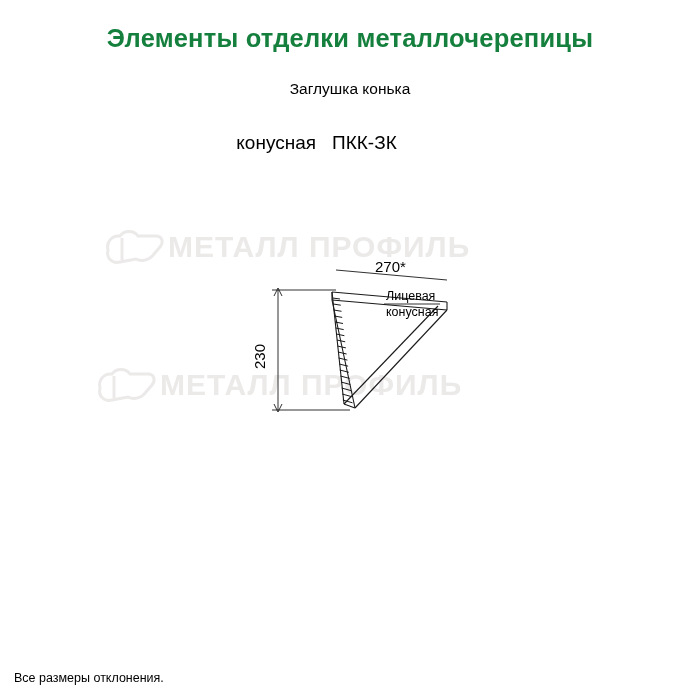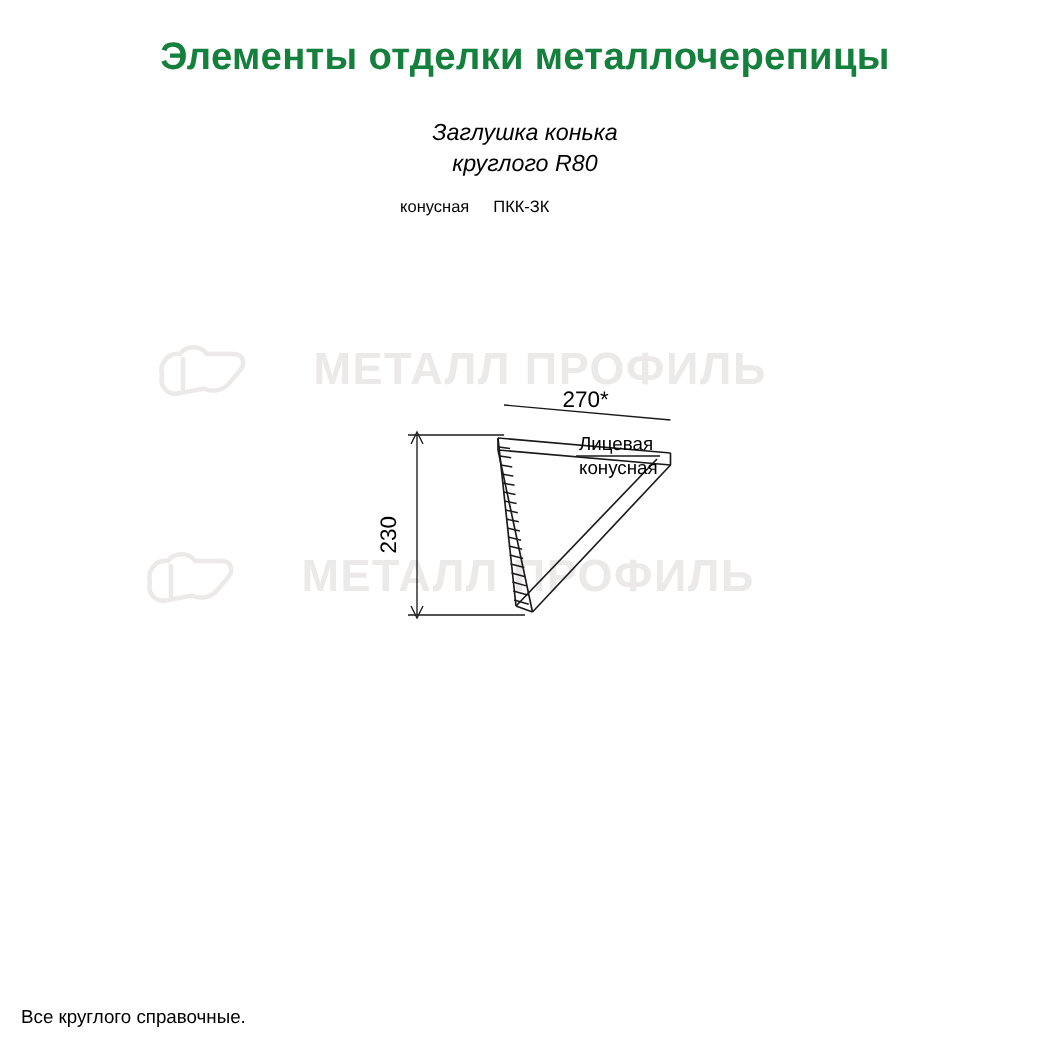--- a/index.html
+++ b/index.html
@@ -35,45 +35,43 @@
   }
   .sub-title {
     position: absolute;
     top: 78px;
     left: 0;
     width: 700px;
     text-align: center;
     font-size: 15.5px;
     line-height: 21px;
     color: #000;
-    font-style: italic;
   }
   .sub-title .line2 { display: block; }
   .sub-title-3 {
     position: absolute;
     top: 132px;
     left: 0;
     width: 633px;
     text-align: center;
-    font-size: 11px;
+    font-size: 19px;
     color: #000;
   }
   .sub-title-3 .gap { display: inline-block; width: 16px; }
 
   
   .wm {
     position: absolute;
     color: #ece9e9;
     font-weight: bold;
     font-size: 30px;
     letter-spacing: 1px;
     white-space: nowrap;
     user-select: none;
     pointer-events: none;
-    margin-left: 41px;
   }
   .wm-1 { top: 230px; left: 168px; }
   .wm-2 { top: 368px; left: 160px; }
   .wm-logo {
     position: absolute;
     pointer-events: none;
   }
 
   
   .drawing {
@@ -127,21 +125,20 @@
     <path d="M18 10 L18 32" fill="none" stroke="#ece9e9" stroke-width="3"></path>
   </svg>
   <svg class="wm-logo" style="top:366px; left:96px;" width="62" height="42" viewBox="0 0 62 42">
     <path d="M4 22 C2 14, 8 7, 16 8 C20 2, 30 2, 34 8 L52 8 C58 8, 60 14, 56 19 L50 26 C46 32, 38 34, 32 31 L16 34 C8 36, 2 30, 4 22 Z" fill="none" stroke="#ece9e9" stroke-width="3"></path>
     <path d="M18 10 L18 32" fill="none" stroke="#ece9e9" stroke-width="3"></path>
   </svg>
 
   <div class="main-title">Элементы отделки металлочерепицы</div>
   <div class="sub-title">
     <span>Заглушка конька</span>
-    <span class="line2">круглого R80</span>
   </div>
   <div class="sub-title-3">
     <span>конусная</span><span class="gap"></span><span>ПКК-ЗК</span>
   </div>
 
   <div class="drawing">
 
     <svg width="700" height="330" viewBox="0 0 700 330">
       <g stroke="#1a1a1a" fill="none" stroke-width="1.1">
 
@@ -198,16 +195,16 @@
 
     <div class="label label-180">270*</div>
     <div class="label label-face">
       <span>Лицевая</span><br>
       <span>конусная</span>
     </div>
     <div class="label label-230">230</div>
   </div>
 
   <div class="footer">
-    <div>Все круглого справочные.</div>
+    <div>Все размеры отклонения.</div>
   </div>
 
 </div>
 
 </body></html>

